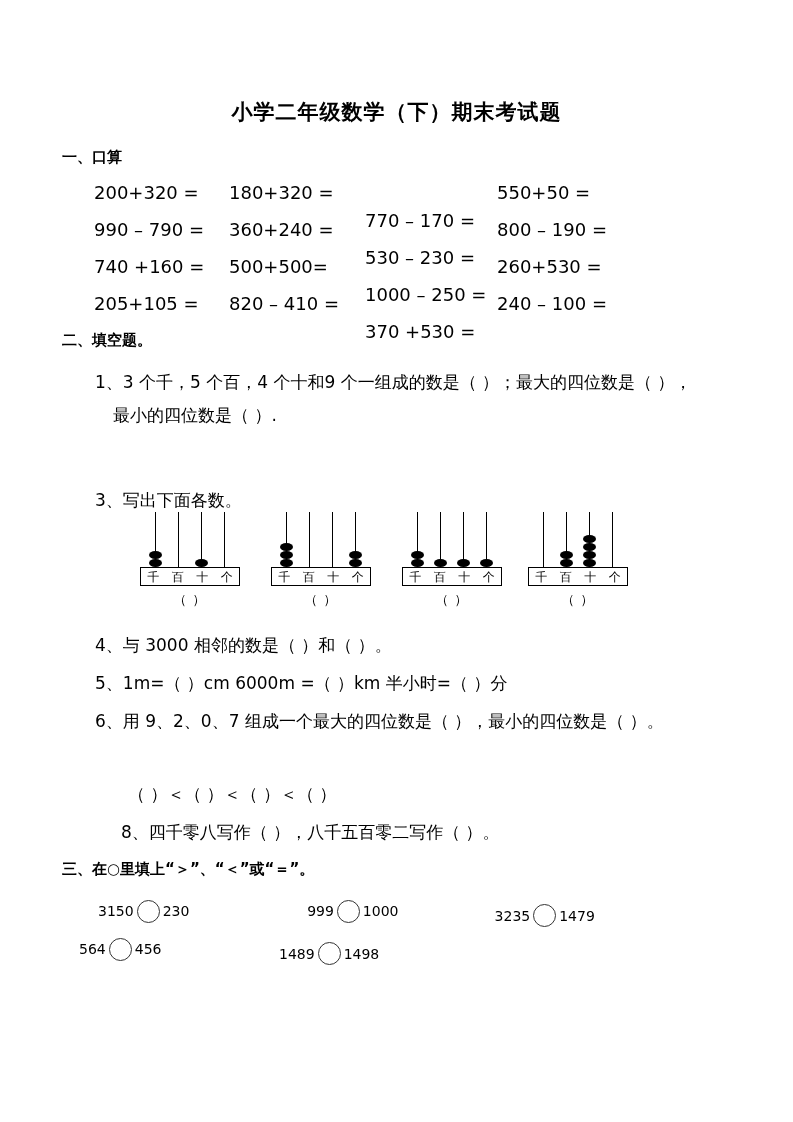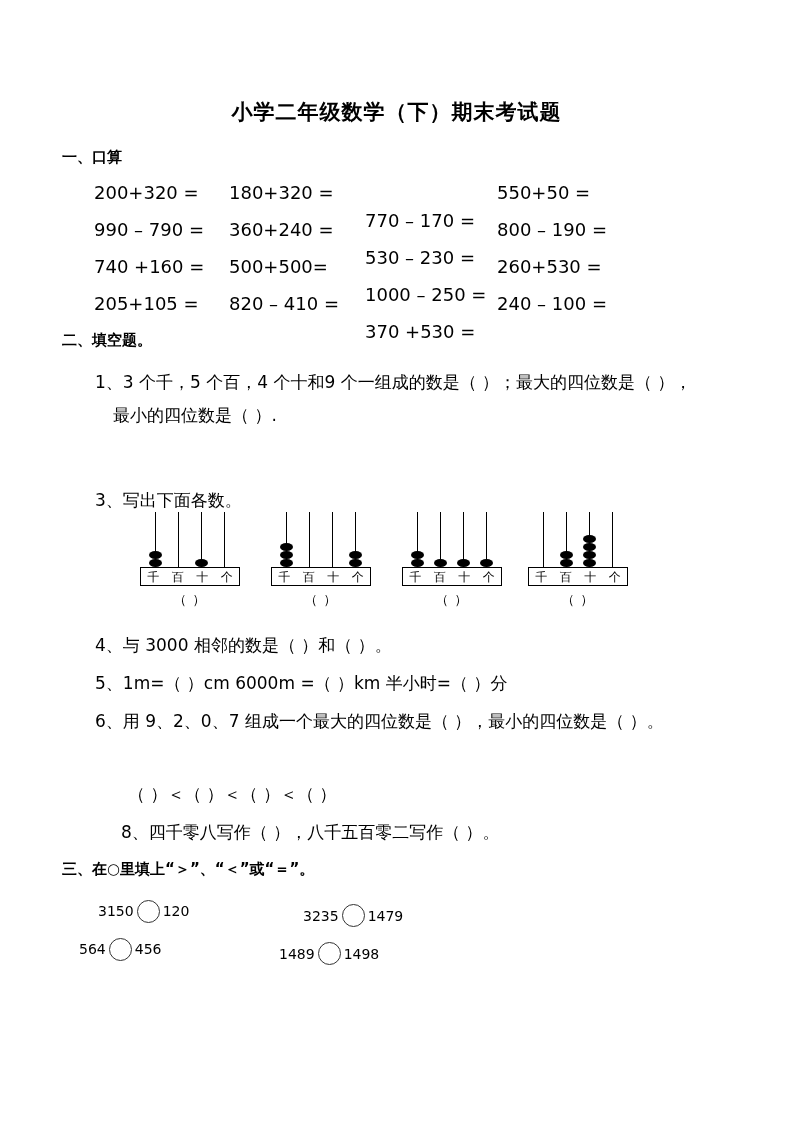--- a/index.html
+++ b/index.html
@@ -383,21 +383,26 @@
   <div class="q" id="q8">8、四千零八写作（                  ），八千五百零二写作（                   ）。</div>
 
   <div class="sec-head" id="sec3-head">三、在○里填上“＞”、“＜”或“＝”。</div>
 
   <div class="cmp-grid">
 
     <div class="cmp-row">
       <div class="cmp-cell k0">
         <span class="cmp-left sp-l">3150</span>
         <span class="cmp-circle"></span>
-        <span class="cmp-right sp-r">120</span>
+        <span class="cmp-right sp-r">230</span>
+      </div>
+      <div class="cmp-cell k1">
+        <span class="cmp-left sp-l">999</span>
+        <span class="cmp-circle"></span>
+        <span class="cmp-right sp-r">1000</span>
       </div>
       <div class="cmp-cell k2">
         <span class="cmp-left sp-l">3235</span>
         <span class="cmp-circle"></span>
         <span class="cmp-right sp-r">1479</span>
       </div>
     </div>
 
     <div class="cmp-row">
       <div class="cmp-cell k1">

